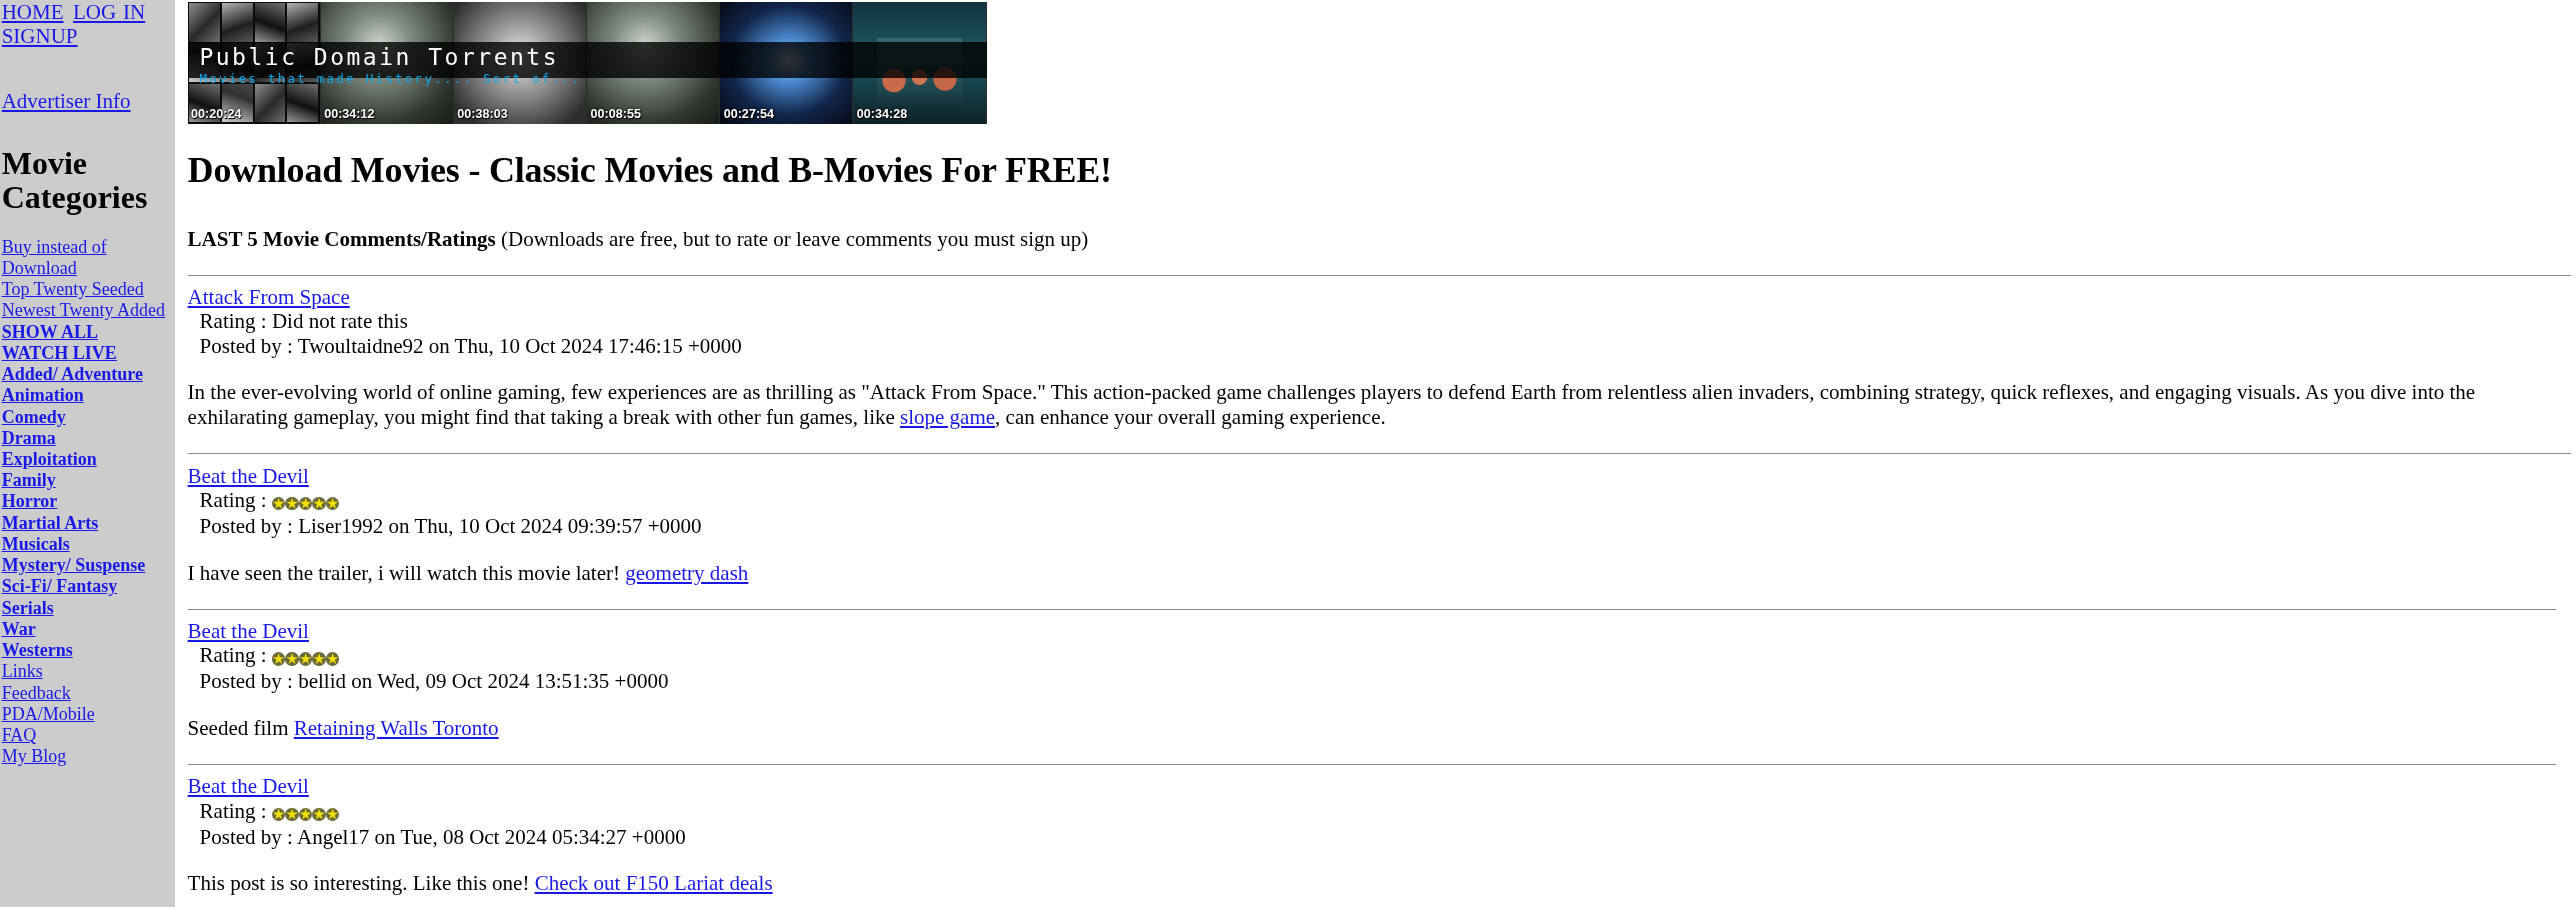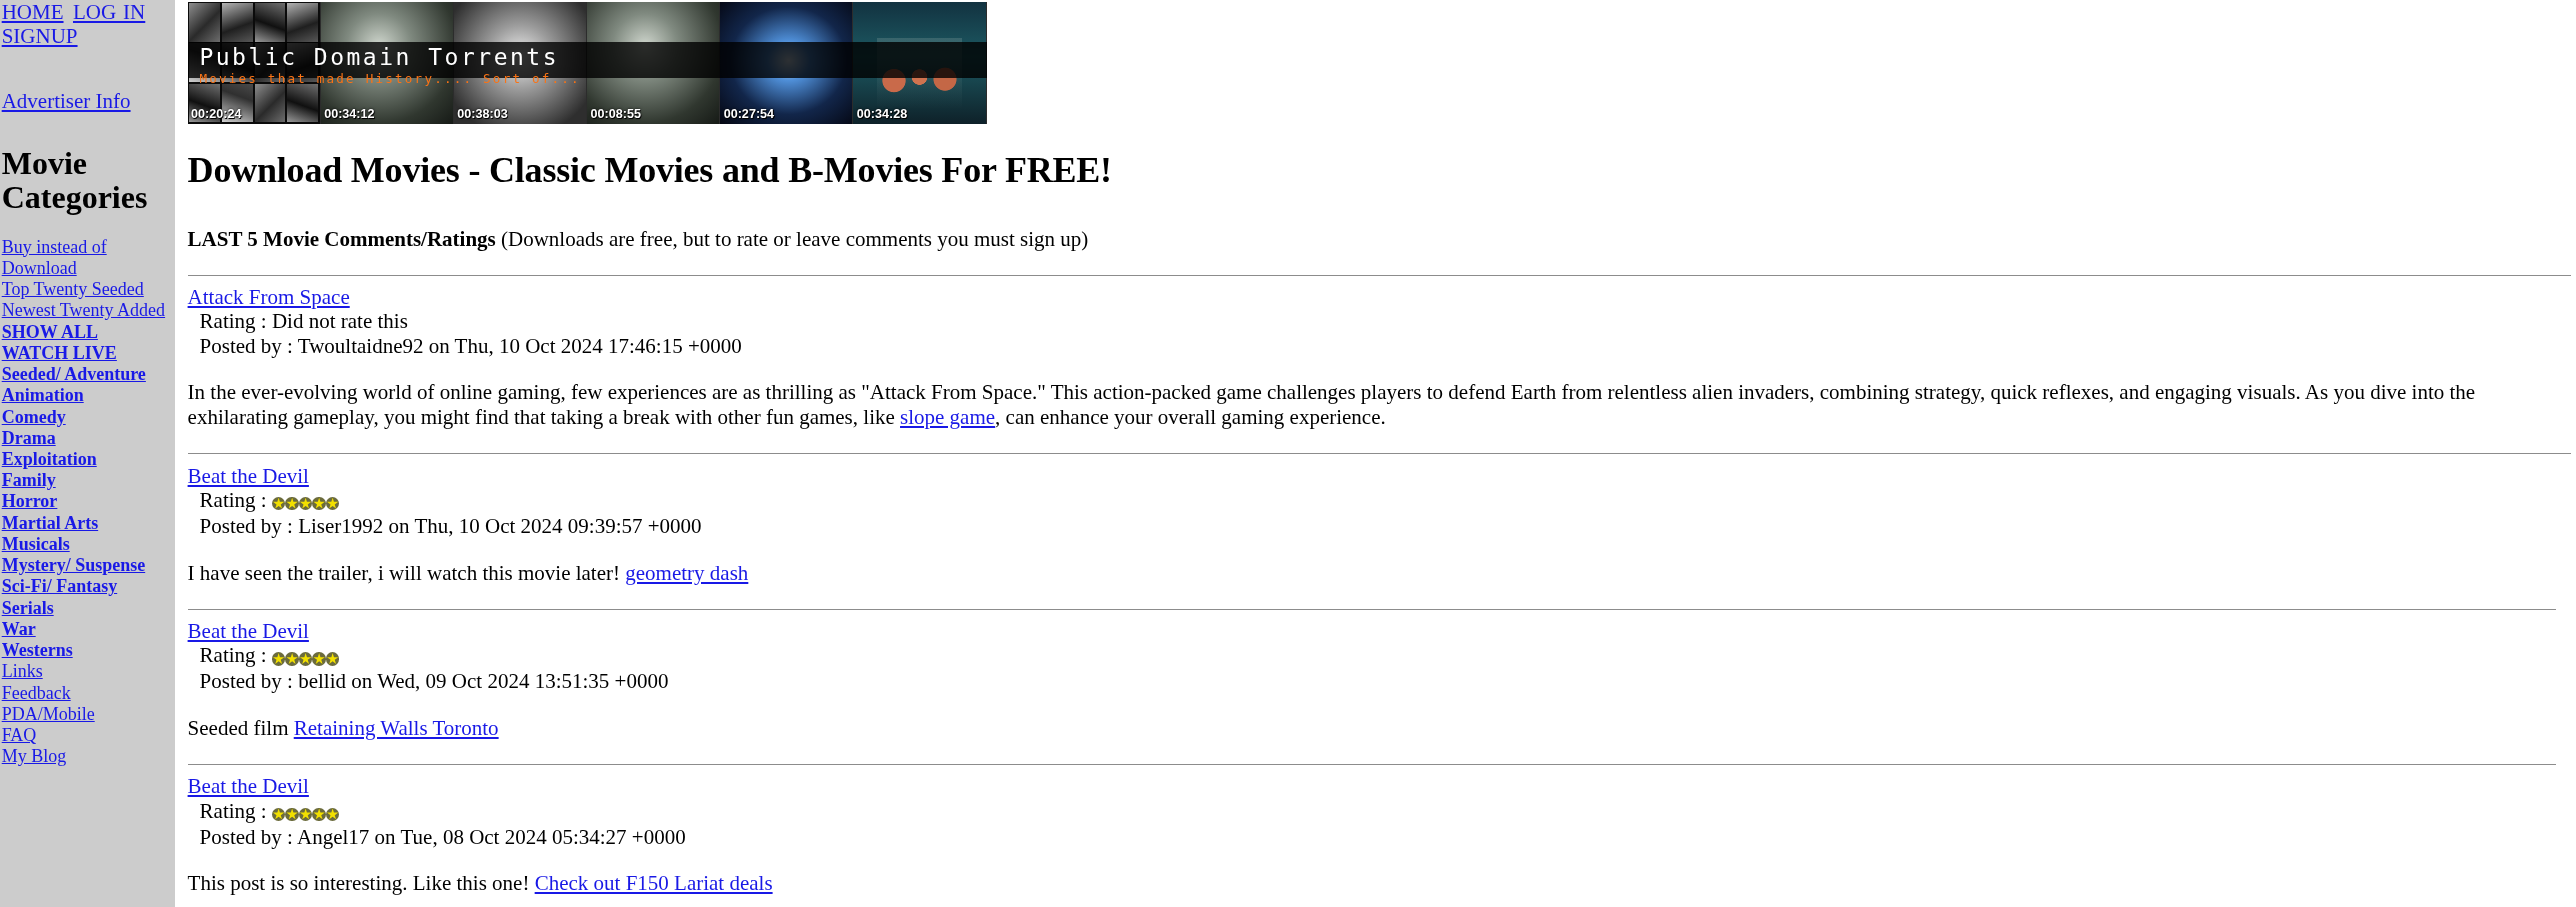--- a/index.html
+++ b/index.html
@@ -152,21 +152,21 @@
   .banner .title-main {
     font-size: 23px;
     letter-spacing: 2.5px;
     line-height: 1.15;
     color: #ffffff;
   }
   .banner .title-sub {
     font-size: 12.6px;
     letter-spacing: 2.2px;
     line-height: 1.2;
-    color: #f97316;
+    color: #0ea5e9;
     margin-top: 0.8px;
   }
 
   h1.page-heading {
     font-size: 36px;
     font-weight: bold;
     margin: 27px 0 0 0;
     line-height: 1.1;
     letter-spacing: -0.2px;
   }
@@ -241,21 +241,21 @@
     </div>
 
     <div class="cat-title">Movie Categories</div>
 
     <div class="cat-list">
       <span class="item"><a href="#">Buy instead of Download</a></span>
       <span class="item"><a href="#">Top Twenty Seeded</a></span>
       <span class="item"><a href="#">Newest Twenty Added</a></span>
       <span class="item bold"><a href="#">SHOW ALL</a></span>
       <span class="item bold"><a href="#">WATCH LIVE</a></span>
-      <span class="item bold"><a href="#">Seeded/ Adventure</a></span>
+      <span class="item bold"><a href="#">Added/ Adventure</a></span>
       <span class="item bold"><a href="#">Animation</a></span>
       <span class="item bold"><a href="#">Comedy</a></span>
       <span class="item bold"><a href="#">Drama</a></span>
       <span class="item bold"><a href="#">Exploitation</a></span>
       <span class="item bold"><a href="#">Family</a></span>
       <span class="item bold"><a href="#">Horror</a></span>
       <span class="item bold"><a href="#">Martial Arts</a></span>
       <span class="item bold"><a href="#">Musicals</a></span>
       <span class="item bold"><a href="#">Mystery/ Suspense</a></span>
       <span class="item bold"><a href="#">Sci-Fi/ Fantasy</a></span>

